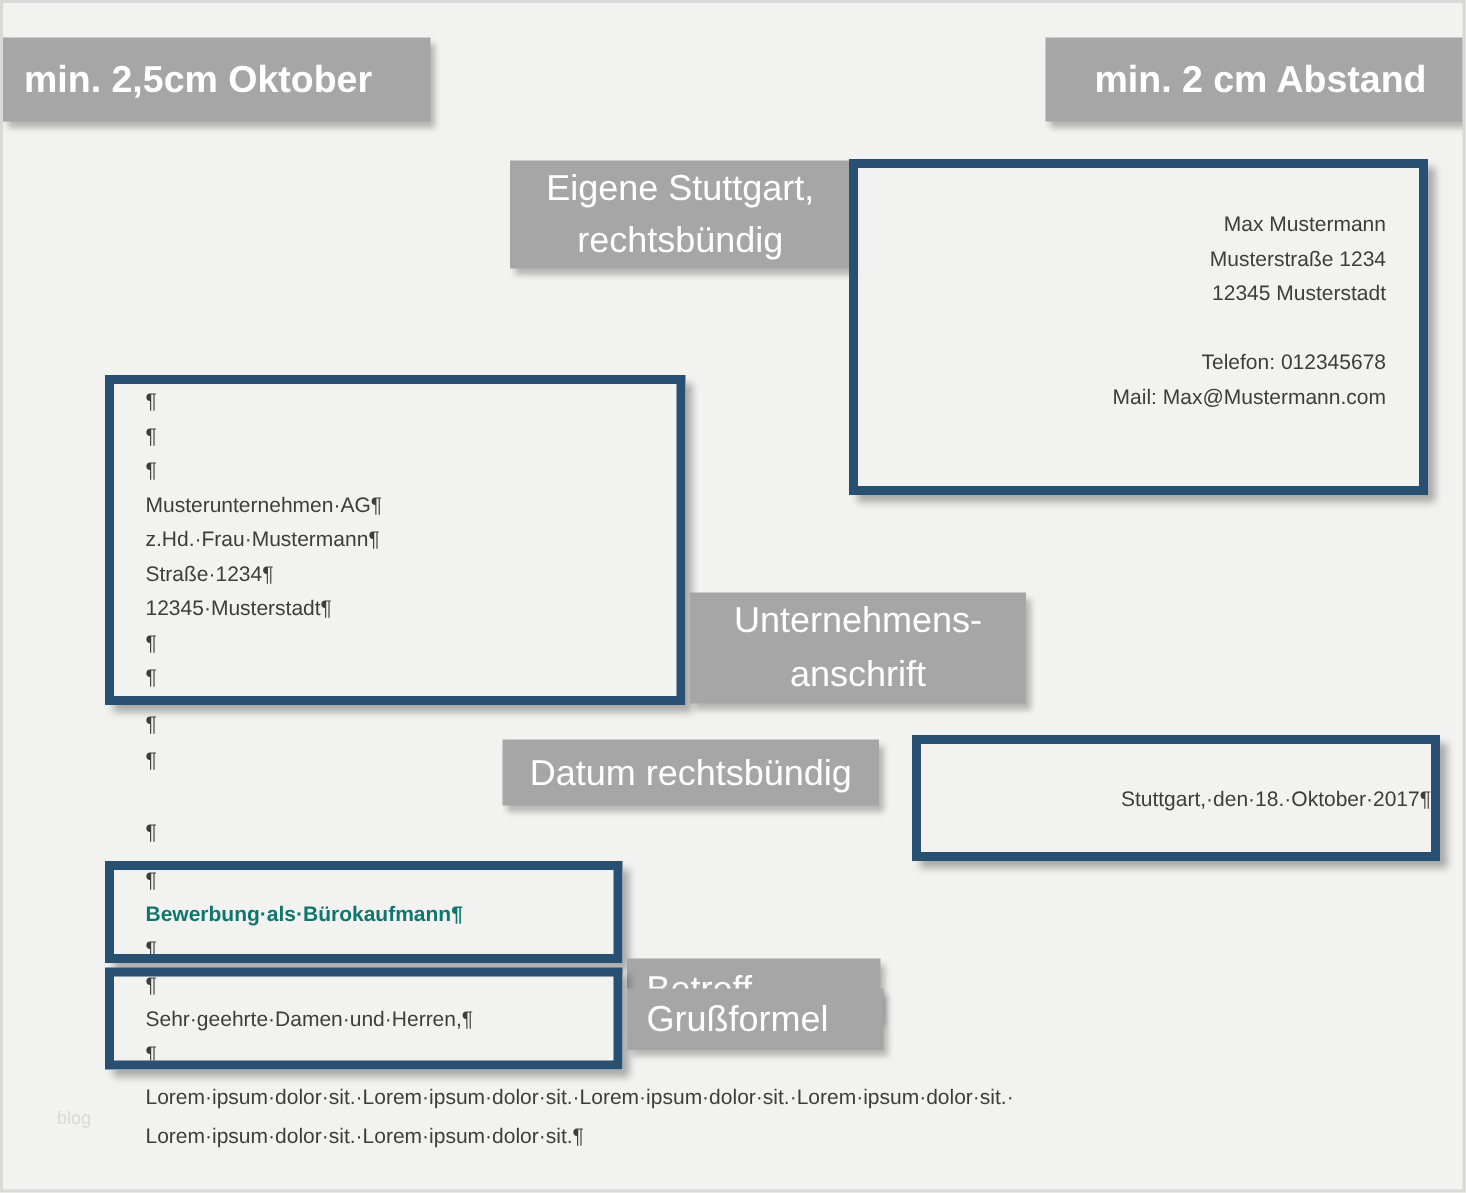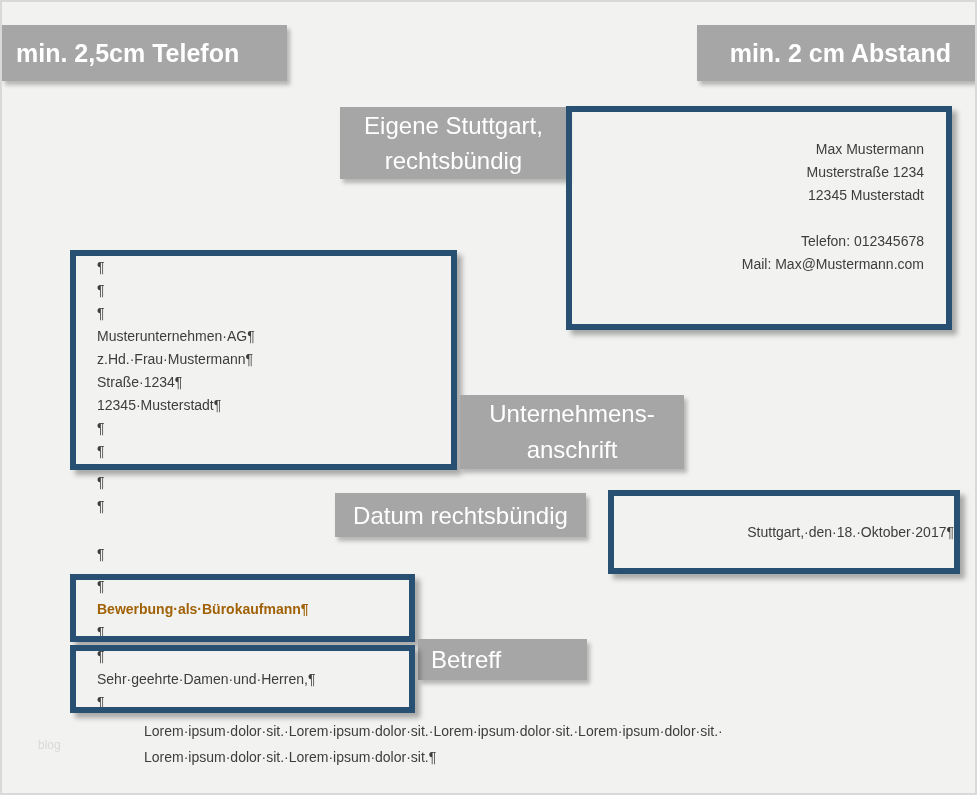--- a/index.html
+++ b/index.html
@@ -40,37 +40,37 @@
   }
   
   .ltr{
     font-size:14px;
     color:#3d3d3d;
     line-height:23px;
     white-space:nowrap;
   }
   .ltr .line{height:23px;}
   .blankline{height:23px;}
-  .bold-line{font-weight:bold;color:#a16207;}
+  .bold-line{font-weight:bold;color:#0f766e;}
   .marks{position:absolute;}
   .marks .line{height:24px;}
   .body-text{position:absolute;line-height:26px;}
   .watermark{
     position:absolute;
     color:#d9d9d9;
     font-size:12px;
   }
 </style>
 </head>
 <body>
 
 <div class="page">
 
   <div class="glabel bold left-align" style="left:0;top:23px;width:285px;height:56px;padding-left:14px;">
-    <span>min. 2,5cm Telefon</span>
+    <span>min. 2,5cm Oktober</span>
   </div>
 
   <div class="glabel bold right-align" style="left:695px;top:23px;width:282px;height:56px;padding-right:28px;">
     <span>min. 2 cm Abstand</span>
   </div>
 
   <div class="glabel" style="left:338px;top:105px;width:227px;height:72px;">
     <span>Eigene Stuttgart,</span>
     <span>rechtsbündig</span>
   </div>
@@ -135,21 +135,24 @@
   </div>
 
   <div class="bluebox" style="left:68px;top:643px;width:345px;height:68px;">
     <div class="ltr" style="padding-left:21px;margin-top:-6px;">
       <div class="line">¶</div>
       <div class="line">Sehr·geehrte·Damen·und·Herren,¶</div>
       <div class="line">¶</div>
     </div>
   </div>
 
+  <div class="glabel left-align" style="left:416px;top:657px;width:171px;height:41px;padding-left:13px;">
+    <span>Grußformel</span>
+  </div>
 
-  <div class="body-text ltr" style="left:95px;top:716px;width:810px;margin-left:47px;">
+  <div class="body-text ltr" style="left:95px;top:716px;width:810px;">
     <div>Lorem·ipsum·dolor·sit.·Lorem·ipsum·dolor·sit.·Lorem·ipsum·dolor·sit.·Lorem·ipsum·dolor·sit.·</div>
     <div>Lorem·ipsum·dolor·sit.·Lorem·ipsum·dolor·sit.¶</div>
   </div>
 
   <div class="watermark" style="left:36px;top:736px;">blog</div>
 
 </div>
 
 </body></html>

